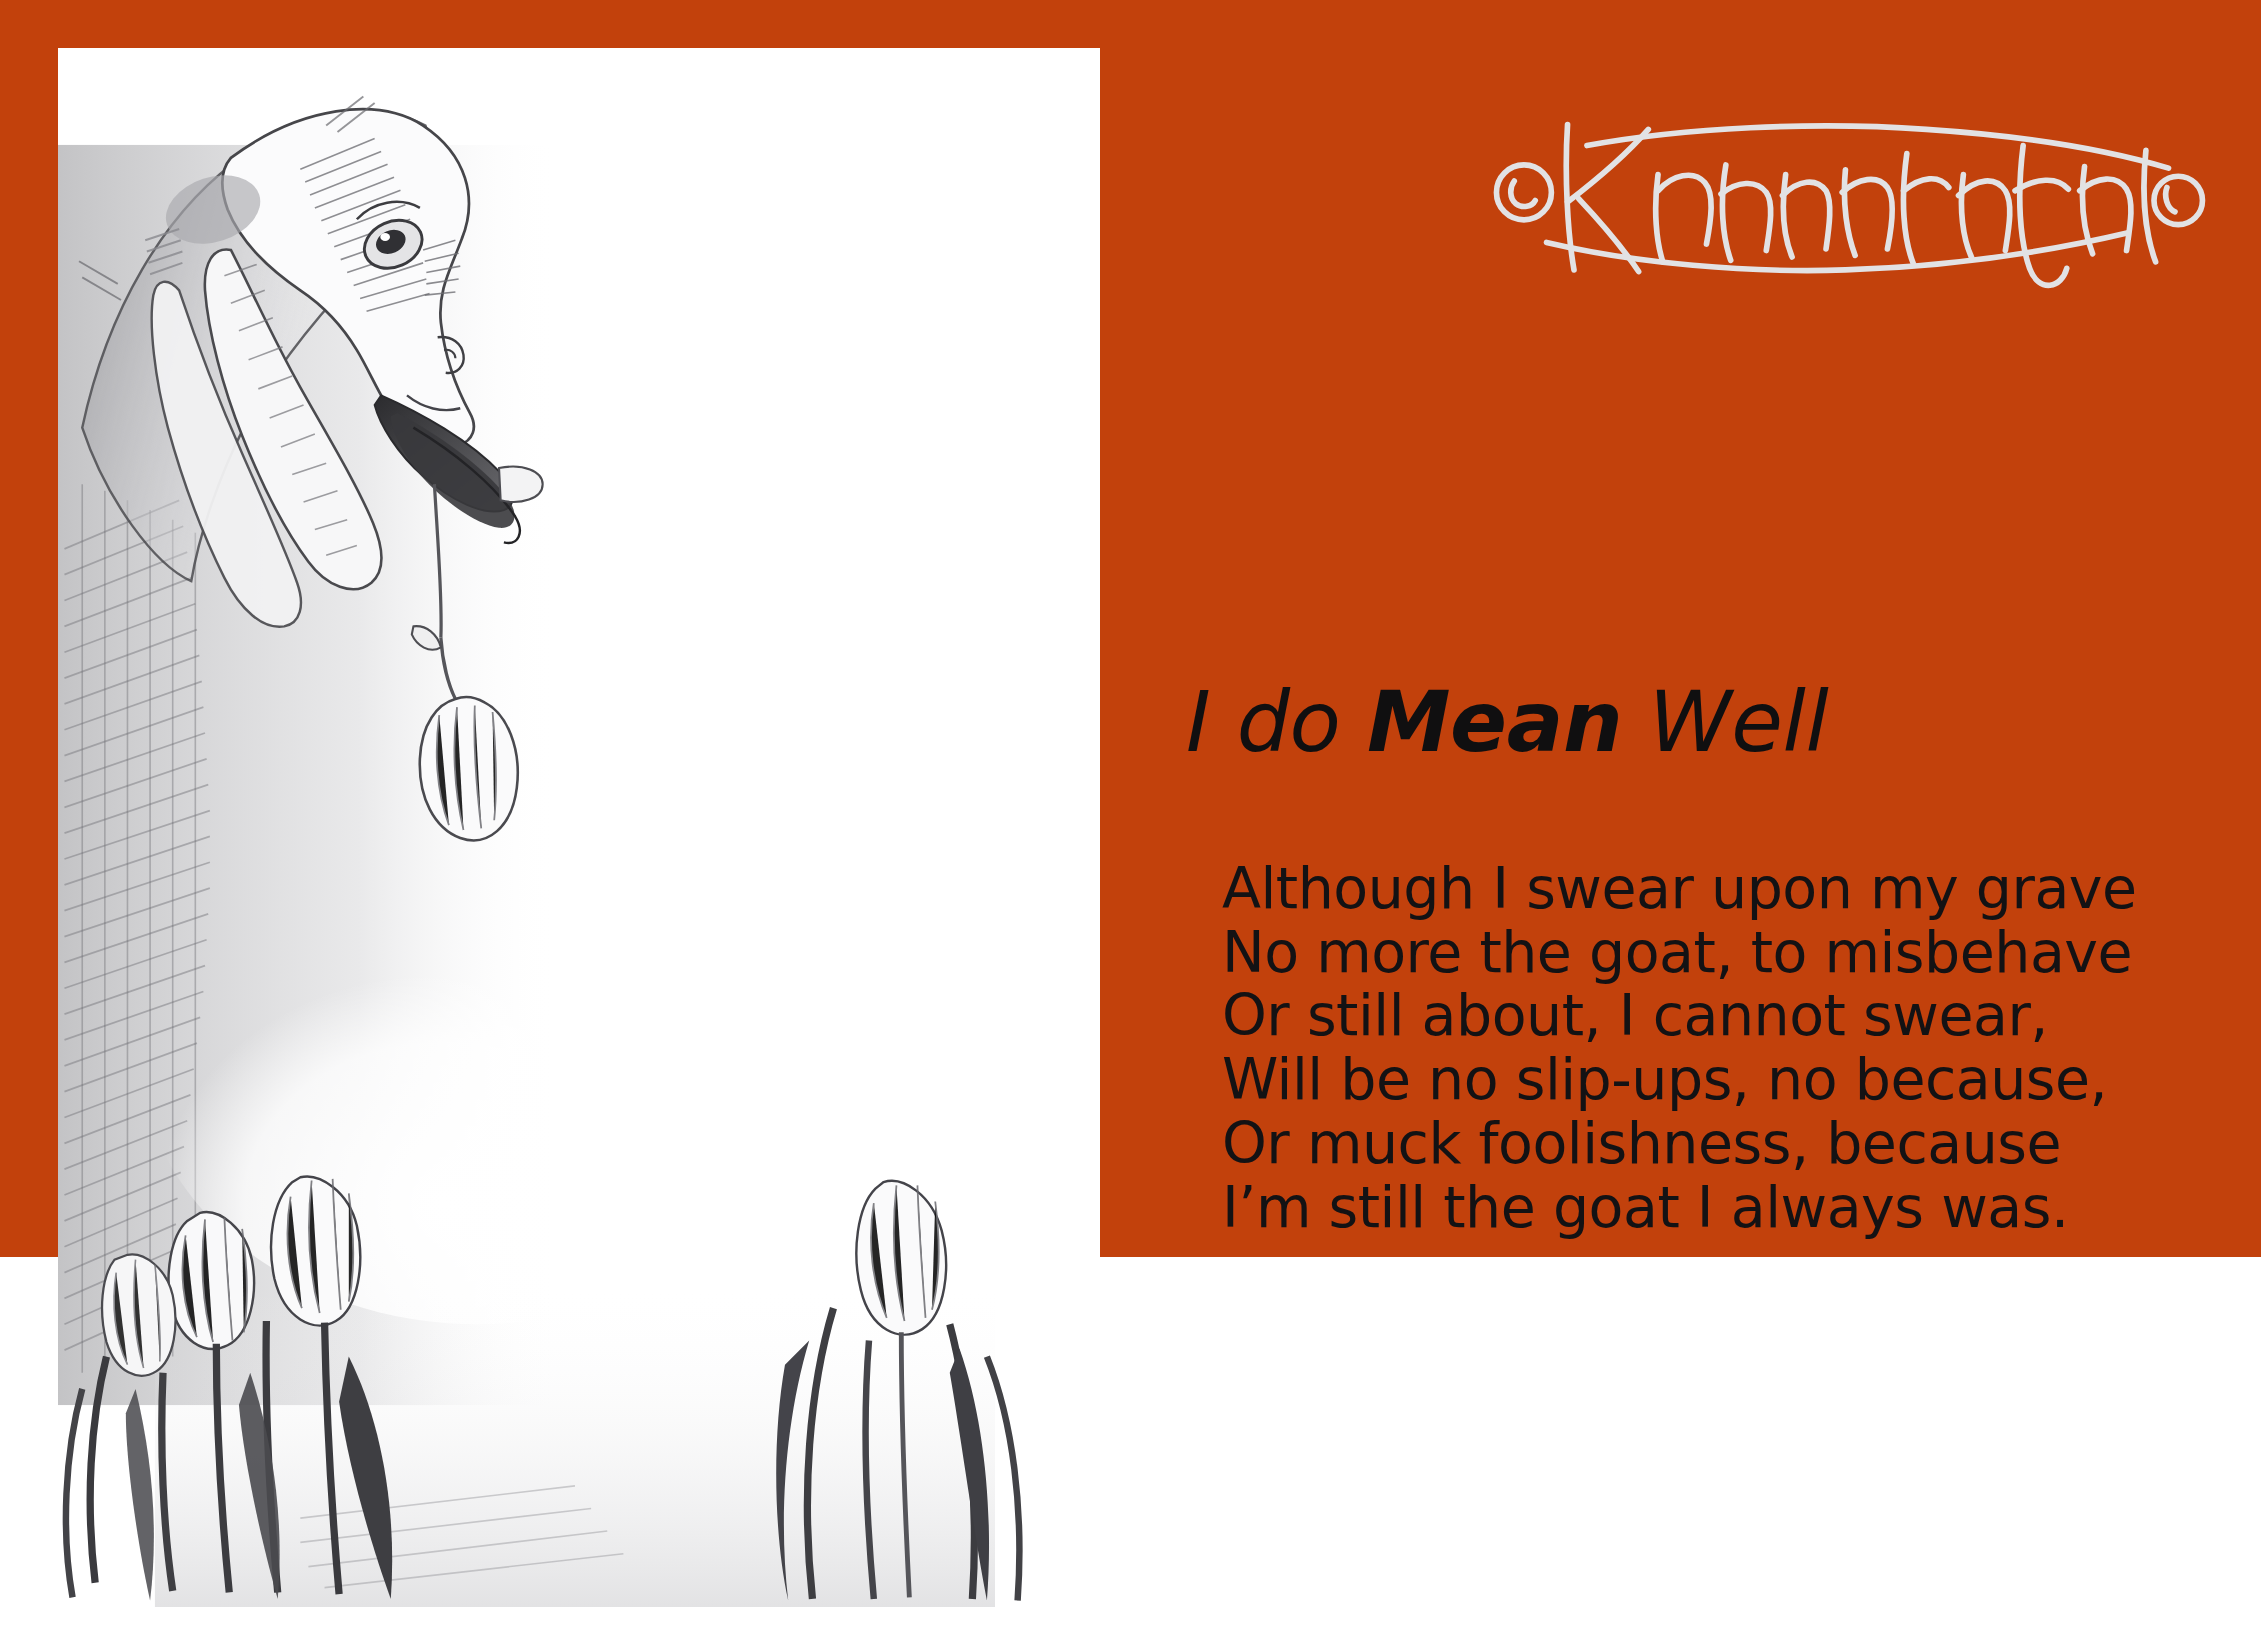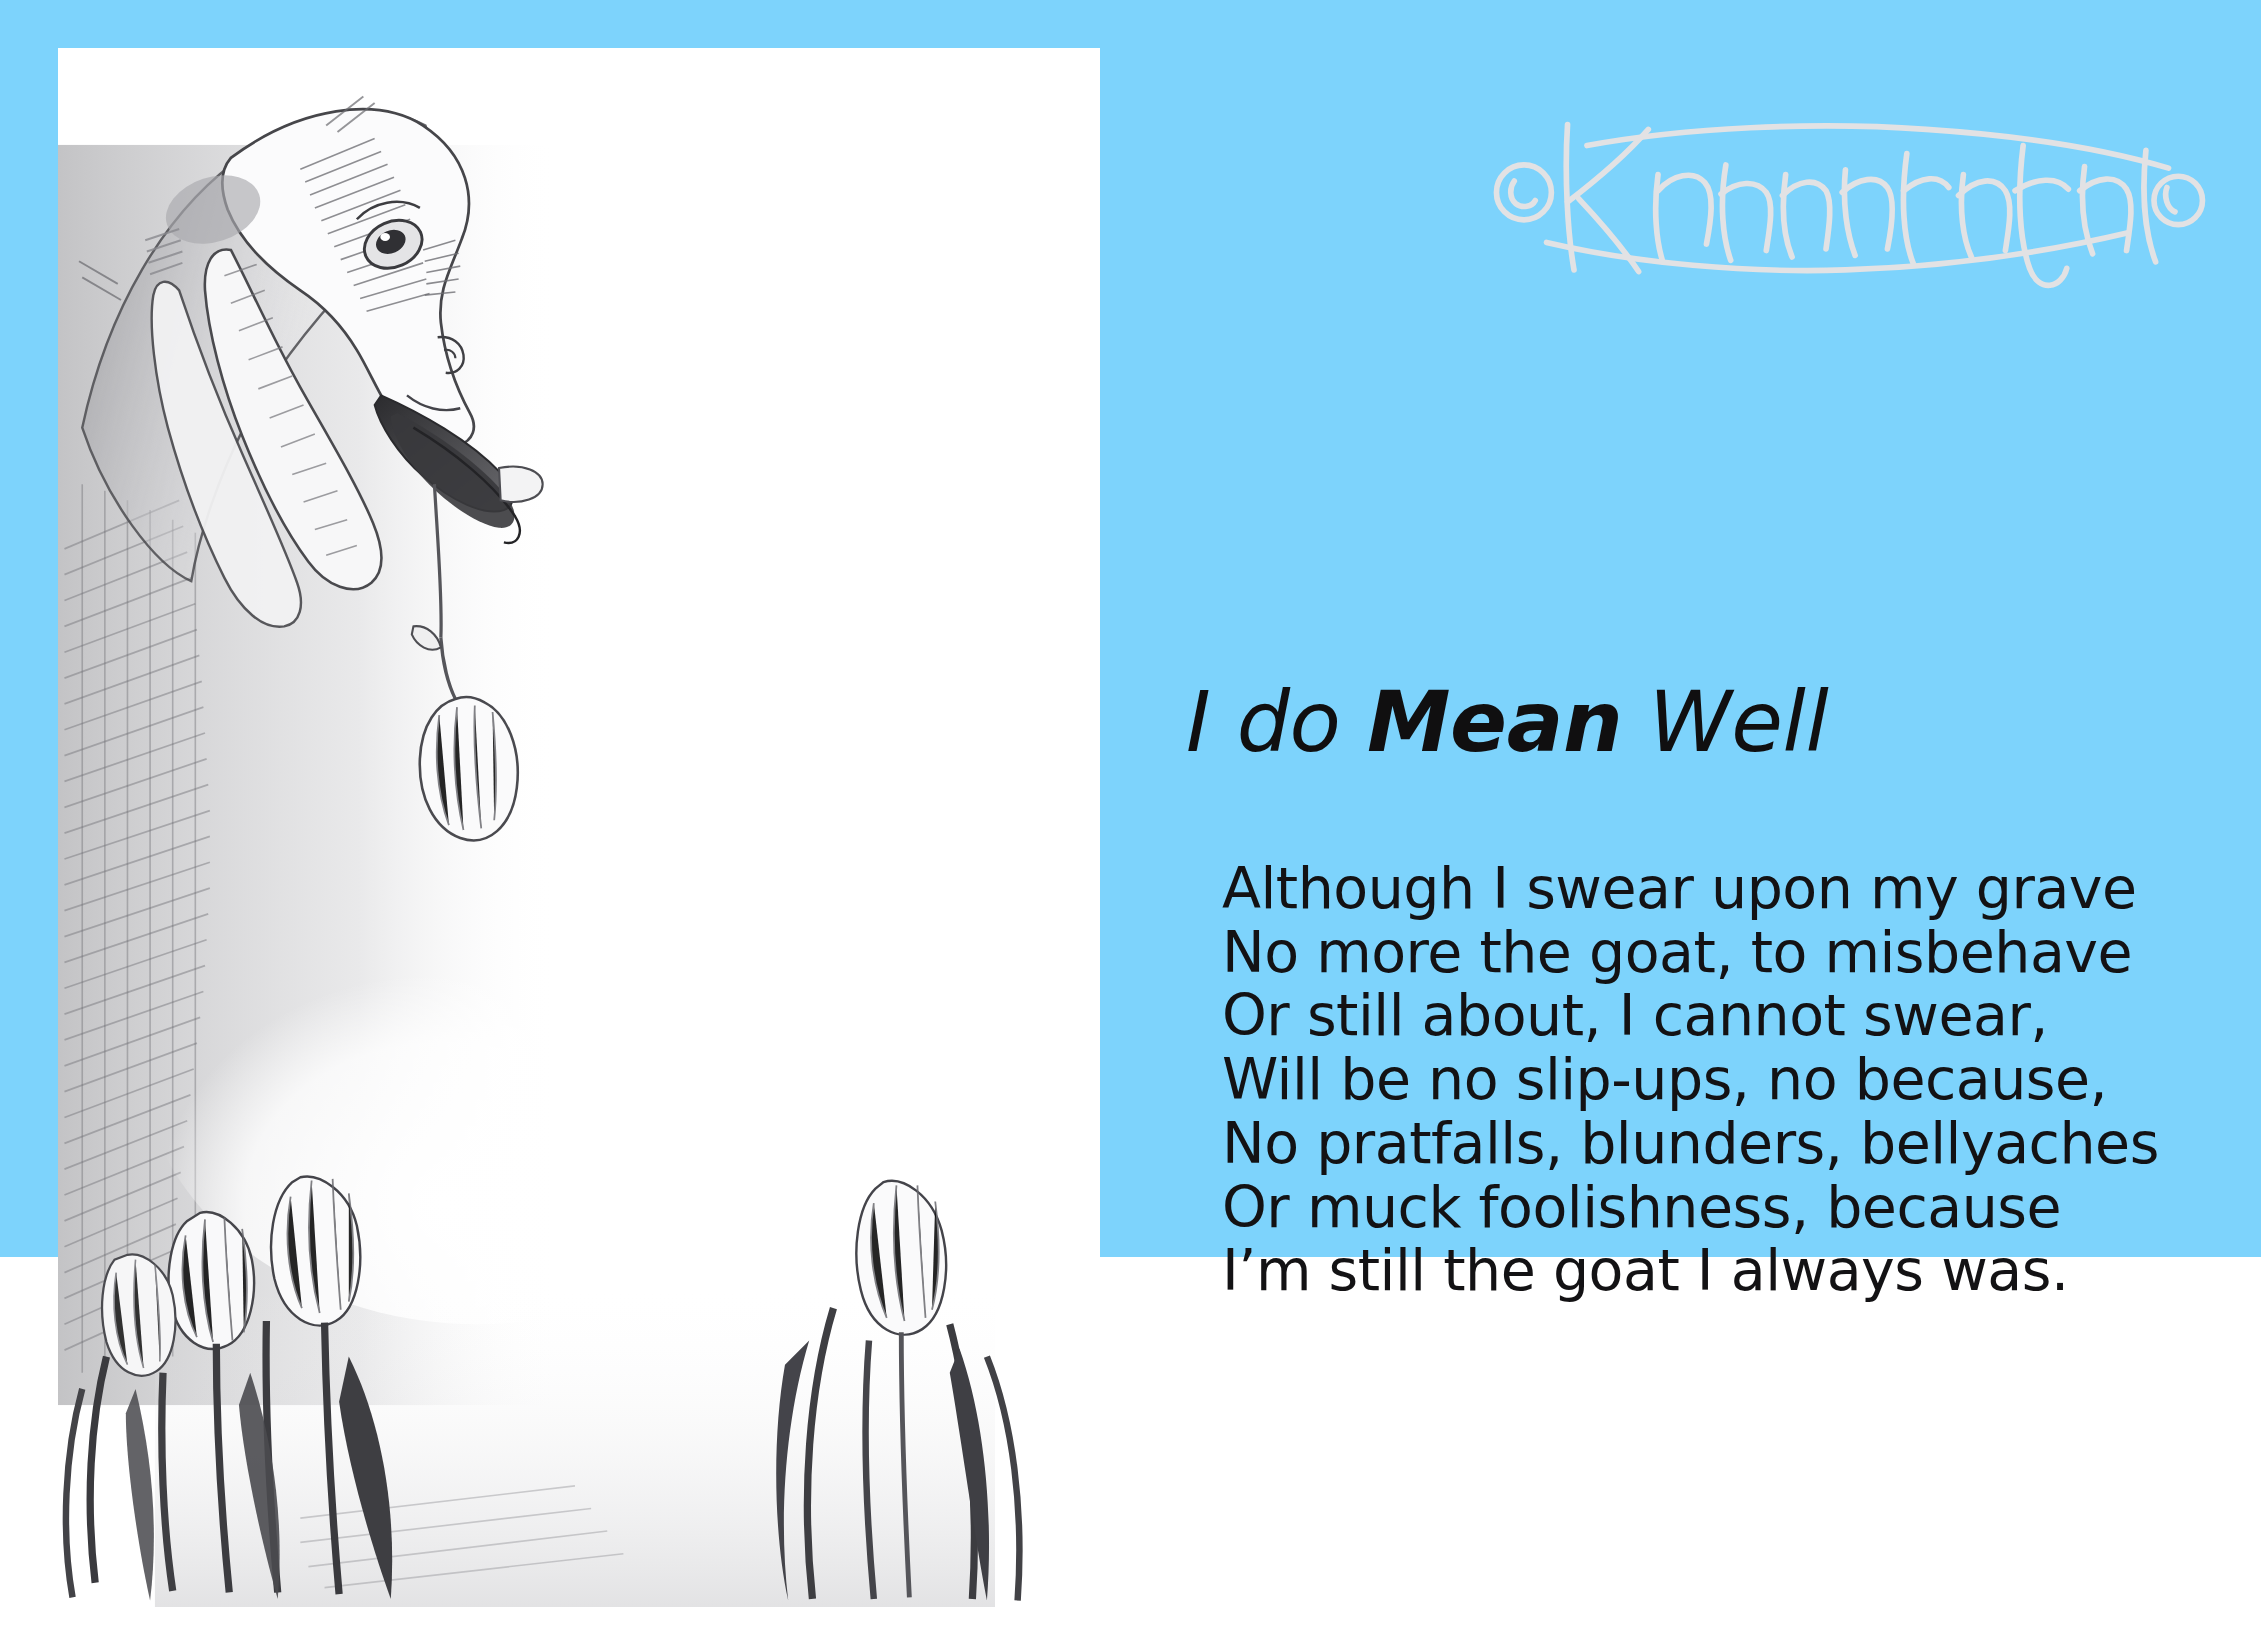--- a/index.html
+++ b/index.html
@@ -10,21 +10,21 @@
   body {
     width: 2261px;
     height: 1645px;
     overflow: hidden;
     font-family: "DejaVu Sans", sans-serif;
   }
   .page {
     position: relative;
     width: 2261px;
     height: 1257px;
-    background: #7dd3fc;
+    background: #c2410c;
   }
 
   
   .illustration {
     position: absolute;
     left: 58px;
     top: 48px;
     width: 1042px;
     height: 1559px;
     overflow: hidden;
@@ -374,20 +374,19 @@
 
   <div class="poem-col">
     <h1 class="poem-title">
       <span>I do </span><b>Mean</b><span> Well</span>
     </h1>
     <div class="poem-body">
       <span class="poem-line">Although I swear upon my grave</span>
       <span class="poem-line">No more the goat, to misbehave</span>
       <span class="poem-line">Or still about, I cannot swear,</span>
       <span class="poem-line">Will be no slip-ups, no because,</span>
-      <span class="poem-line">No pratfalls, blunders, bellyaches</span>
       <span class="poem-line">Or muck foolishness, because</span>
       <span class="poem-line">I’m still the goat I always was.</span>
     </div>
   </div>
 
 </div>
 
 
 </body></html>

